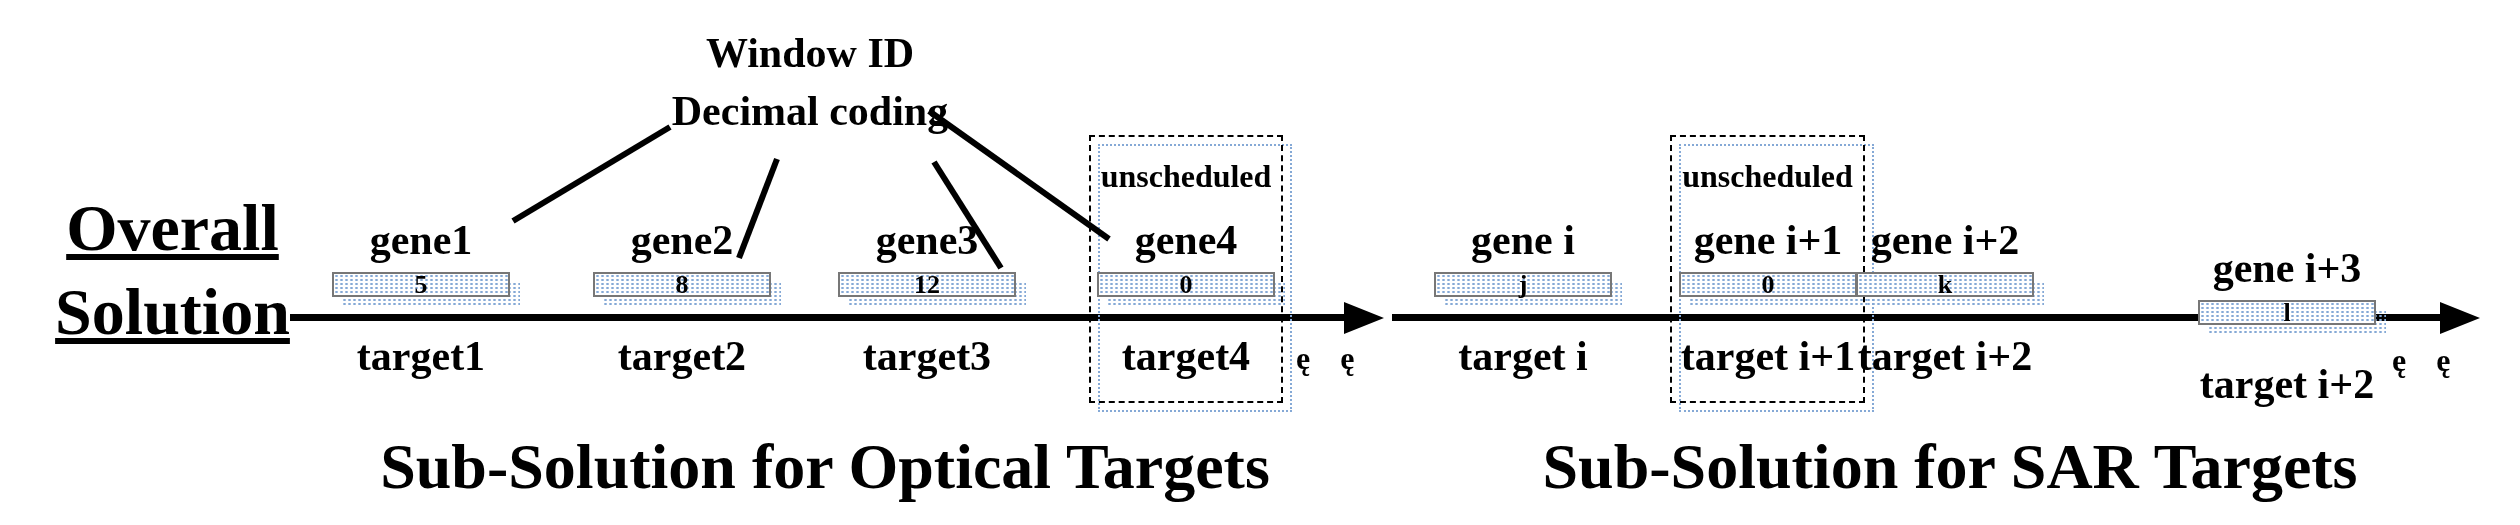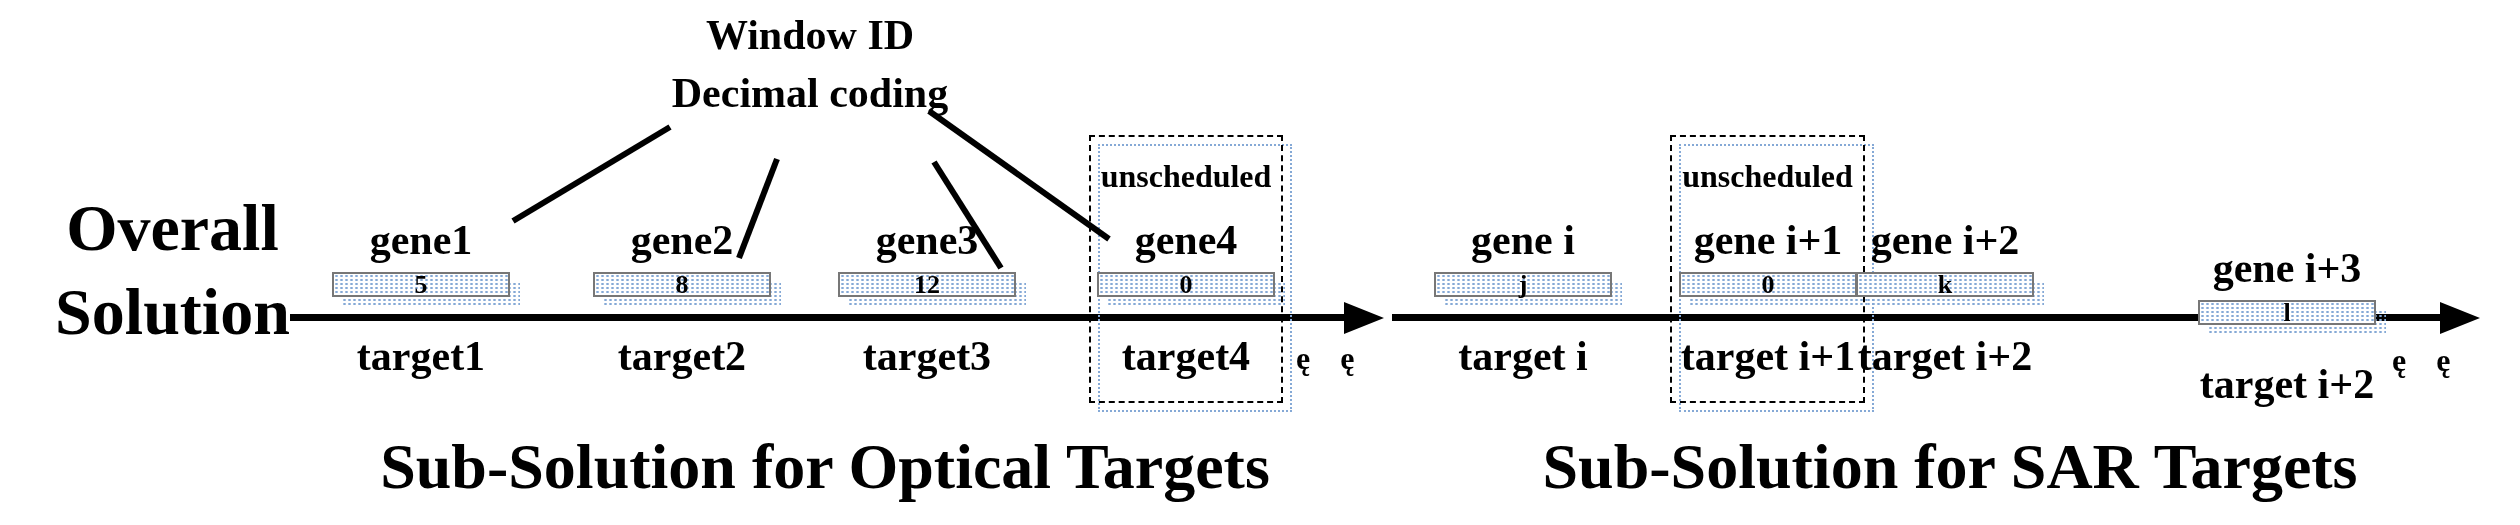--- a/index.html
+++ b/index.html
@@ -3,24 +3,24 @@
 <meta charset="utf-8">
 <style>
   html,body{margin:0;padding:0;background:#fff;}
   .canvas{
     position:relative;width:2520px;height:525px;background:#fff;overflow:hidden;
     font-family:"Liberation Serif","DejaVu Serif",serif;font-weight:bold;color:#000;
   }
   .abs{position:absolute;}
 
   
-  .overall{left:0px;top:186px;width:345px;font-size:66px;line-height:84px;text-align:center;}
+  .overall{left:0px;top:186px;width:345px;font-size:66px;line-height:84px;text-align:center;text-decoration:underline;}
 
   
-  .annotation{left:600px;top:6px;width:420px;font-size:42px;line-height:58px;text-align:center;}
+  .annotation{left:600px;top:24px;width:420px;font-size:42px;line-height:58px;text-align:center;}
 
   
   .axis-shaft{height:7px;background:#000;top:314px;}
   .axis-head{width:0;height:0;border-top:16px solid transparent;border-bottom:16px solid transparent;
              border-left:40px solid #000;top:302px;}
 
   
   .gene{top:0;width:178px;height:400px;position:absolute;}
   .gene-label{position:absolute;top:216px;width:100%;text-align:center;font-size:42px;white-space:nowrap;z-index:6;}
   .gene-box{position:absolute;top:272px;left:0;width:178px;height:25px;box-sizing:border-box;

